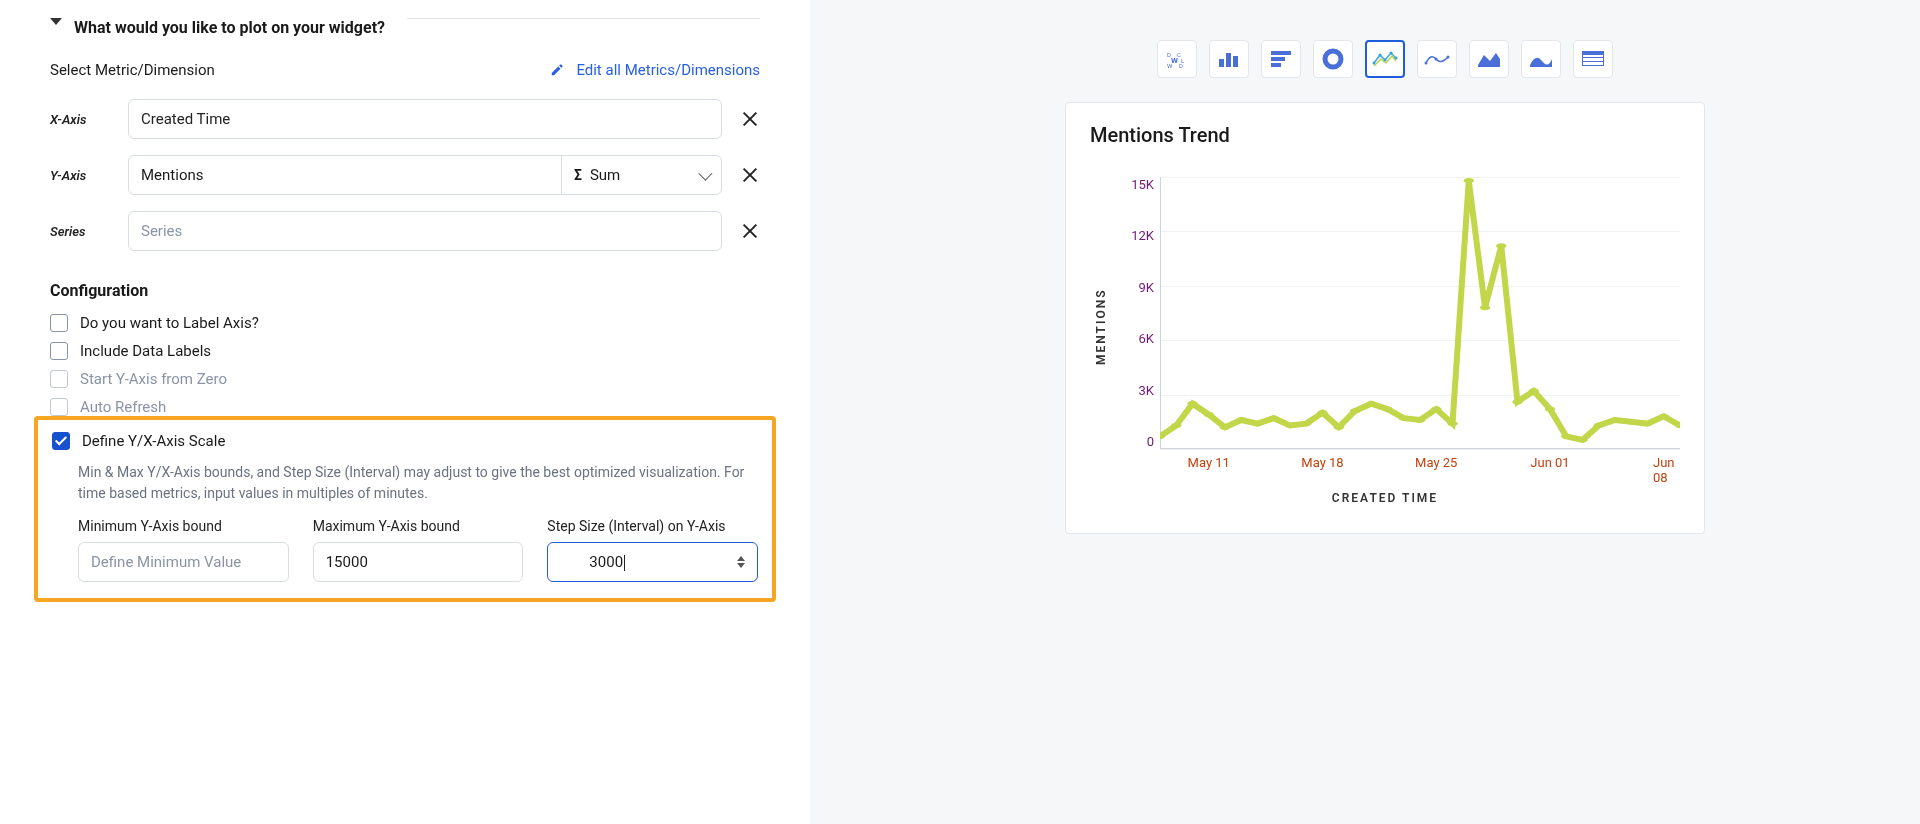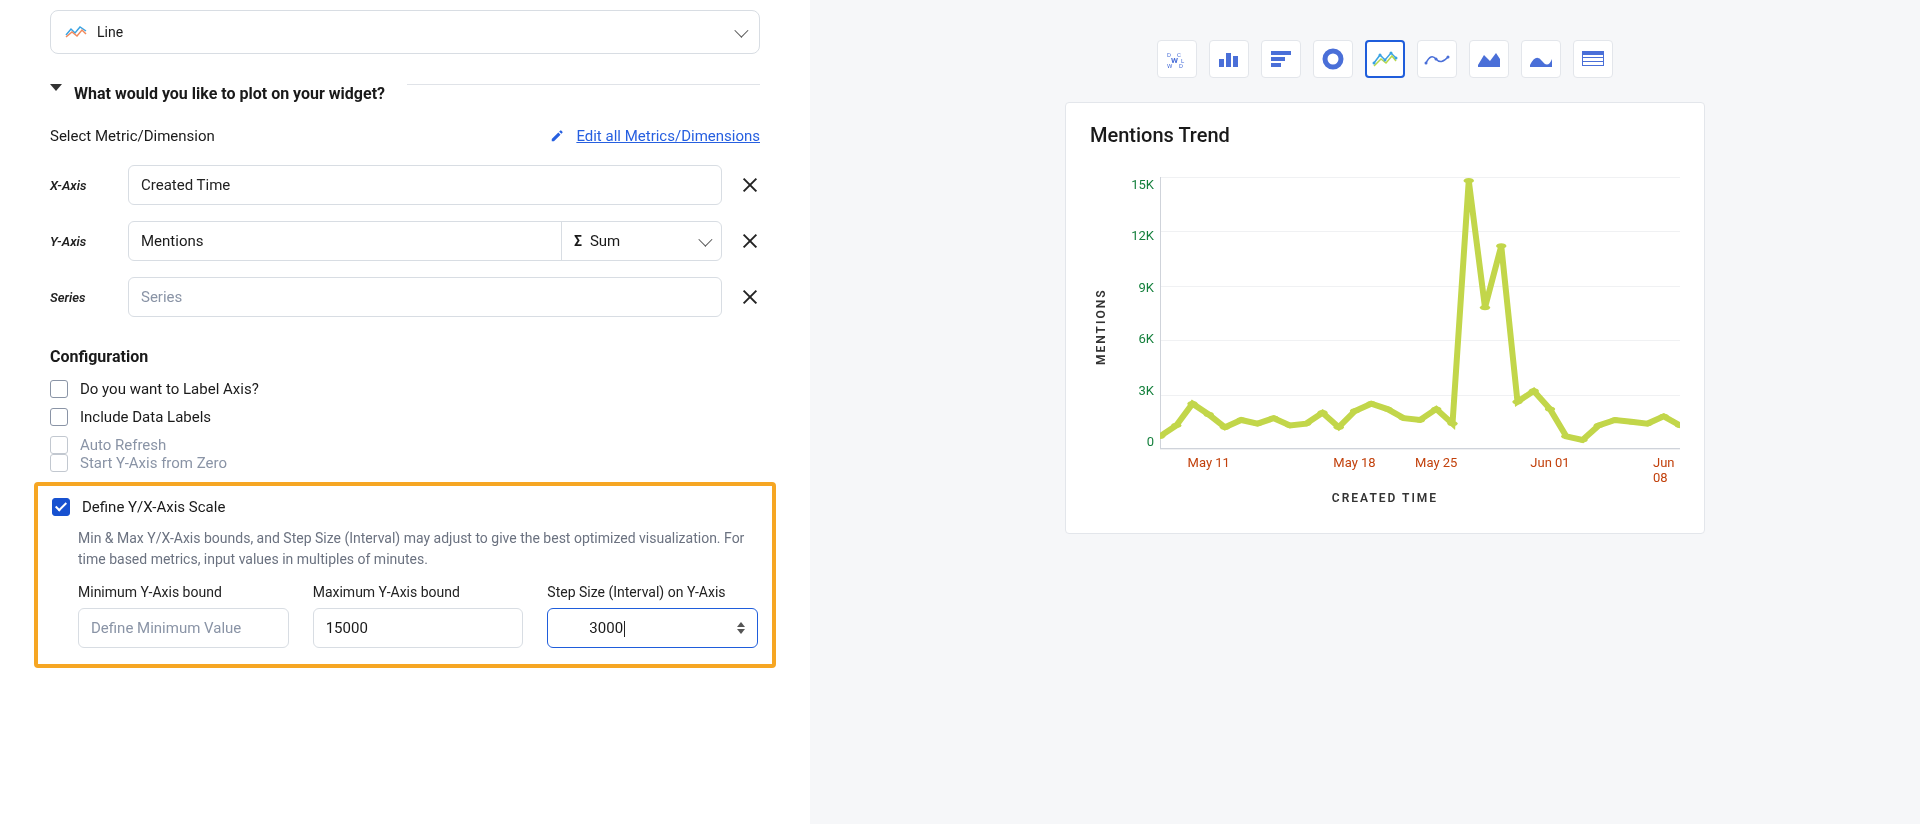--- a/index.html
+++ b/index.html
@@ -75,21 +75,20 @@
     margin-bottom: 20px;
   }
   .metric-label { font-size: 15px; }
   .edit-link {
     color: #265fe0;
     font-size: 15px;
     display: flex;
     align-items: center;
     gap: 12px;
     cursor: pointer;
-    text-decoration: underline;
   }
   .pencil {
     width:14px; height:14px;
   }
   .field-row {
     display: flex;
     align-items: center;
     gap: 18px;
     margin-bottom: 16px;
   }
@@ -193,21 +192,21 @@
     writing-mode: vertical-rl; transform: rotate(180deg);
     text-align:center; font-size:12px; letter-spacing:2px; color:#333; font-weight:600;
     padding:0 4px;
   }
   .plot {
     flex:1; position:relative; height:300px;
   }
   .y-ticks {
     position:absolute; left:0; top:0; bottom:28px; width:42px;
     display:flex; flex-direction:column; justify-content:space-between;
-    font-size:13px; color:#15803d; text-align:right;
+    font-size:13px; color:#701a75; text-align:right;
   }
   .grid {
     position:absolute; left:48px; right:0; top:0; bottom:28px;
   }
   .grid-line {
     position:absolute; left:0; right:0; height:1px; background:#f0f1f3;
   }
   .baseline { position:absolute; left:48px; right:0; bottom:28px; height:1px; background:#cfd3da; }
   .yaxisline{ position:absolute; left:48px; top:0; bottom:28px; width:1px; background:#cfd3da; }
   svg.series {
@@ -221,30 +220,20 @@
   .x-title {
     text-align:center; font-size:12px; letter-spacing:2px; color:#333; font-weight:600; margin-top:14px;
   }
   .caret { display:inline-block; width:1px; height:16px; background:#222; vertical-align:middle; margin-left:1px;}
 </style>
 </head>
 <body>
 
 <div class="left-panel">
 
-  <div class="select-row">
-    <span class="line-swatch">
-      <svg viewBox="0 0 22 14" width="22" height="14">
-        <polyline points="1,10 6,4 10,8 15,2 21,6" fill="none" stroke="#3aa3e3" stroke-width="1.5"></polyline>
-        <polyline points="1,12 7,7 12,11 17,5 21,9" fill="none" stroke="#f08a5d" stroke-width="1.5"></polyline>
-      </svg>
-    </span>
-    <span>Line</span>
-    <span class="chev"></span>
-  </div>
 
   <div class="section-head">
     <span class="disclosure-tri"></span>
     <span class="section-title">What would you like to plot on your widget?</span>
     <span class="rule"></span>
   </div>
 
   <div class="metric-row">
     <span class="metric-label">Select Metric/Dimension</span>
     <span class="edit-link">
@@ -289,27 +278,27 @@
   <div class="config-title">Configuration</div>
 
   <div class="check-row">
     <span class="chk"></span>
     <span>Do you want to Label Axis?</span>
   </div>
   <div class="check-row">
     <span class="chk"></span>
     <span>Include Data Labels</span>
   </div>
+  <div class="check-row muted">
+    <span class="chk" style="border-color:#c2c8d0"></span>
+    <span>Start Y-Axis from Zero</span>
+  </div>
   <div class="check-row muted" style="margin-bottom:0">
     <span class="chk" style="border-color:#c2c8d0"></span>
     <span>Auto Refresh</span>
-  </div>
-  <div class="check-row muted">
-    <span class="chk" style="border-color:#c2c8d0"></span>
-    <span>Start Y-Axis from Zero</span>
   </div>
 
   <div class="highlight-box">
     <div class="check-row" style="margin-bottom:0">
       <span class="chk checked"></span>
       <span>Define Y/X-Axis Scale</span>
     </div>
     <div class="hint">Min &amp; Max Y/X-Axis bounds, and Step Size (Interval) may adjust to give the best optimized visualization. For time based metrics, input values in multiples of minutes.</div>
     <div class="bounds-row">
       <div class="bound-col">
@@ -466,21 +455,21 @@
             <circle cx="812.5" cy="966.6666666666666" r="10" fill="#c2d64a"></circle>
             <circle cx="843.75" cy="913.3333333333334" r="10" fill="#c2d64a"></circle>
             <circle cx="875" cy="893.3333333333334" r="10" fill="#c2d64a"></circle>
             <circle cx="906.25" cy="900" r="10" fill="#c2d64a"></circle>
             <circle cx="937.5" cy="906.6666666666666" r="10" fill="#c2d64a"></circle>
             <circle cx="968.75" cy="880" r="10" fill="#c2d64a"></circle>
             <circle cx="1000" cy="913.3333333333334" r="10" fill="#c2d64a"></circle>
           </svg>
         <div class="x-ticks" id="x-ticks">
             <div class="x-tick" style="left: 9.375%;">May 11</div>
-            <div class="x-tick" style="left: 31.25%; margin-left: 32px;">May 18</div>
+            <div class="x-tick" style="left: 31.25%;">May 18</div>
             <div class="x-tick" style="left: 53.125%;">May 25</div>
             <div class="x-tick" style="left: 75%;">Jun 01</div>
             <div class="x-tick" style="left: 96.875%;">Jun 08</div>
           </div>
       </div>
     </div>
     <div class="x-title">CREATED TIME</div>
   </div>
 
 </div>

